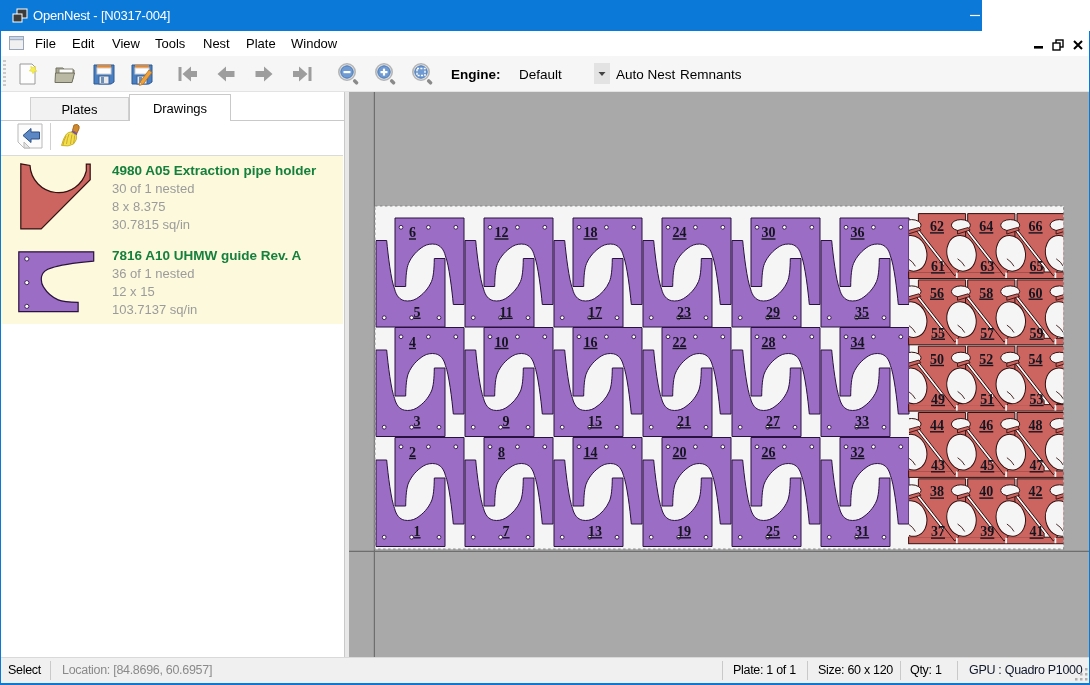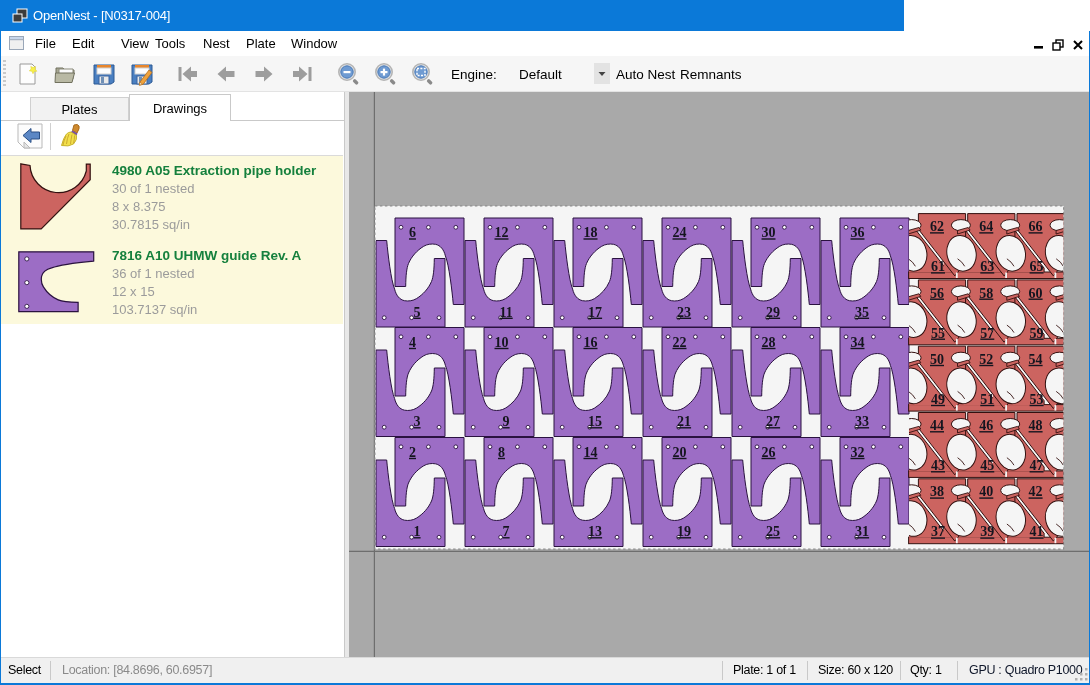--- a/index.html
+++ b/index.html
@@ -1,15 +1,15 @@
 <!DOCTYPE html>
 <html><head><meta charset="utf-8"><style>
 *{margin:0;padding:0;box-sizing:border-box;}
 html,body{width:1090px;height:685px;overflow:hidden;font-family:"Liberation Sans",sans-serif;background:#fff;}
-#titlebar{position:absolute;left:0;top:0;width:904px;height:31px;background:#0b79d8;color:#fff;}
+#titlebar{position:absolute;left:0;top:0;width:982px;height:31px;background:#0b79d8;color:#fff;}
 #titlebar .t{position:absolute;left:33px;top:8px;font-size:13px;letter-spacing:-0.2px;}
 #titlebar svg.ic{position:absolute;left:12px;top:8px;}
 .wbtn{position:absolute;top:0;width:46px;height:31px;text-align:center;color:#fff;}
 #menubar{position:absolute;left:0;top:31px;width:1090px;height:25px;background:#fff;font-size:13px;padding-left:18px;}
 #menubar span.mi{position:absolute;top:5px;}
 #toolbar{position:absolute;left:0;top:56px;width:1090px;height:36px;background:#f6f6f6;border-bottom:1px solid #e3e3e3;}
 #toolbar .grip{position:absolute;left:3px;top:4px;width:3px;height:28px;background-image:repeating-linear-gradient(#c9c9c9 0 2px,#f6f6f6 2px 4px);}
 .tsep{position:absolute;width:1px;background:#dcdcdc;}
 #sidebar{position:absolute;left:0;top:92px;width:345px;height:565px;background:#fff;border-right:1px solid #c9c9c9;}
 .tab{position:absolute;font-size:13px;text-align:center;margin-left:28px;}
@@ -51,21 +51,21 @@
         <path d="M18.5,10.5 l9,9 M27.5,10.5 l-9,9" stroke="#fff" stroke-width="1.2"></path>
       </svg></div>
 </div>
 <div id="menubar">
 <span class="mi" style="left:9px;top:5px;"><svg width="15" height="14" viewBox="0 0 15 14">
         <rect x="0.5" y="0.5" width="14" height="13" fill="#f0f0f0" stroke="#9aa7b8"></rect>
         <rect x="0.5" y="0.5" width="14" height="3.2" fill="#c8d6ea" stroke="#9aa7b8"></rect>
       </svg></span>
 <span class="mi" style="left:35px;">File</span>
 <span class="mi" style="left:72px;">Edit</span>
-<span class="mi" style="left:112px;margin-left:9px;">View</span>
+<span class="mi" style="left:112px;">View</span>
 <span class="mi" style="left:155px;">Tools</span>
 <span class="mi" style="left:203px;">Nest</span>
 <span class="mi" style="left:246px;">Plate</span>
 <span class="mi" style="left:291px;">Window</span>
 <span class="mi" style="left:1030px;top:0px;"><svg width="18" height="25">
         <rect x="4" y="15" width="9" height="2.6" fill="#000"></rect>
       </svg></span>
 <span class="mi" style="left:1049px;top:0px;"><svg width="18" height="25">
         <rect x="7" y="9" width="7" height="7" fill="#fff" stroke="#000" stroke-width="1.4"></rect>
         <rect x="4" y="12" width="7" height="7" fill="#fff" stroke="#000" stroke-width="1.4"></rect>
@@ -130,21 +130,21 @@
       </svg></span>
 <span style="position:absolute;left:410px;top:6px;"><svg width="25" height="25" viewBox="0 0 25 25">
         <circle cx="11" cy="10" r="8.2" fill="#e9e9e9" stroke="#b5b5b5" stroke-width="1.6"></circle>
         <circle cx="11" cy="10" r="6.2" fill="#6f9bd2" stroke="#4a79b5"></circle>
         <rect x="17.5" y="16.5" width="6" height="3.4" rx="1.4" transform="rotate(45 18 18)" fill="#8a8a8a"></rect>
         <rect x="7" y="6.5" width="8" height="7" fill="none" stroke="#fff" stroke-width="1.4" stroke-dasharray="2,1.4"></rect>
       </svg></span>
 <div class="tsep" style="left:166px;top:60px;height:28px;position:absolute;"></div>
 <div class="tsep" style="left:323px;top:60px;height:28px;position:absolute;"></div>
 <div class="tsep" style="left:443px;top:60px;height:28px;position:absolute;"></div>
-<span style="position:absolute;left:451px;top:11px;font-size:13.5px;font-weight:normal;">Engine:</span>
+<span style="position:absolute;left:451px;top:11px;font-size:13.5px;font-weight:bold;">Engine:</span>
 <span style="position:absolute;left:519px;top:11px;font-size:13.5px;">Default</span>
 <span style="position:absolute;left:594px;top:7px;width:16px;height:21px;background:#e3e3e3;"><svg width="16" height="21">
         <path d="M4.5,9 h7 l-3.5,4z" fill="#444"></path>
       </svg></span>
 <span style="position:absolute;left:616px;top:11px;font-size:13.5px;">Auto Nest</span>
 <span style="position:absolute;left:680px;top:11px;font-size:13.5px;">Remnants</span>
 </div>
 <div id="sidebar"></div>
 <div class="tab" id="tplates">Plates</div>
 <div class="tab" id="tdraw">Drawings</div>

